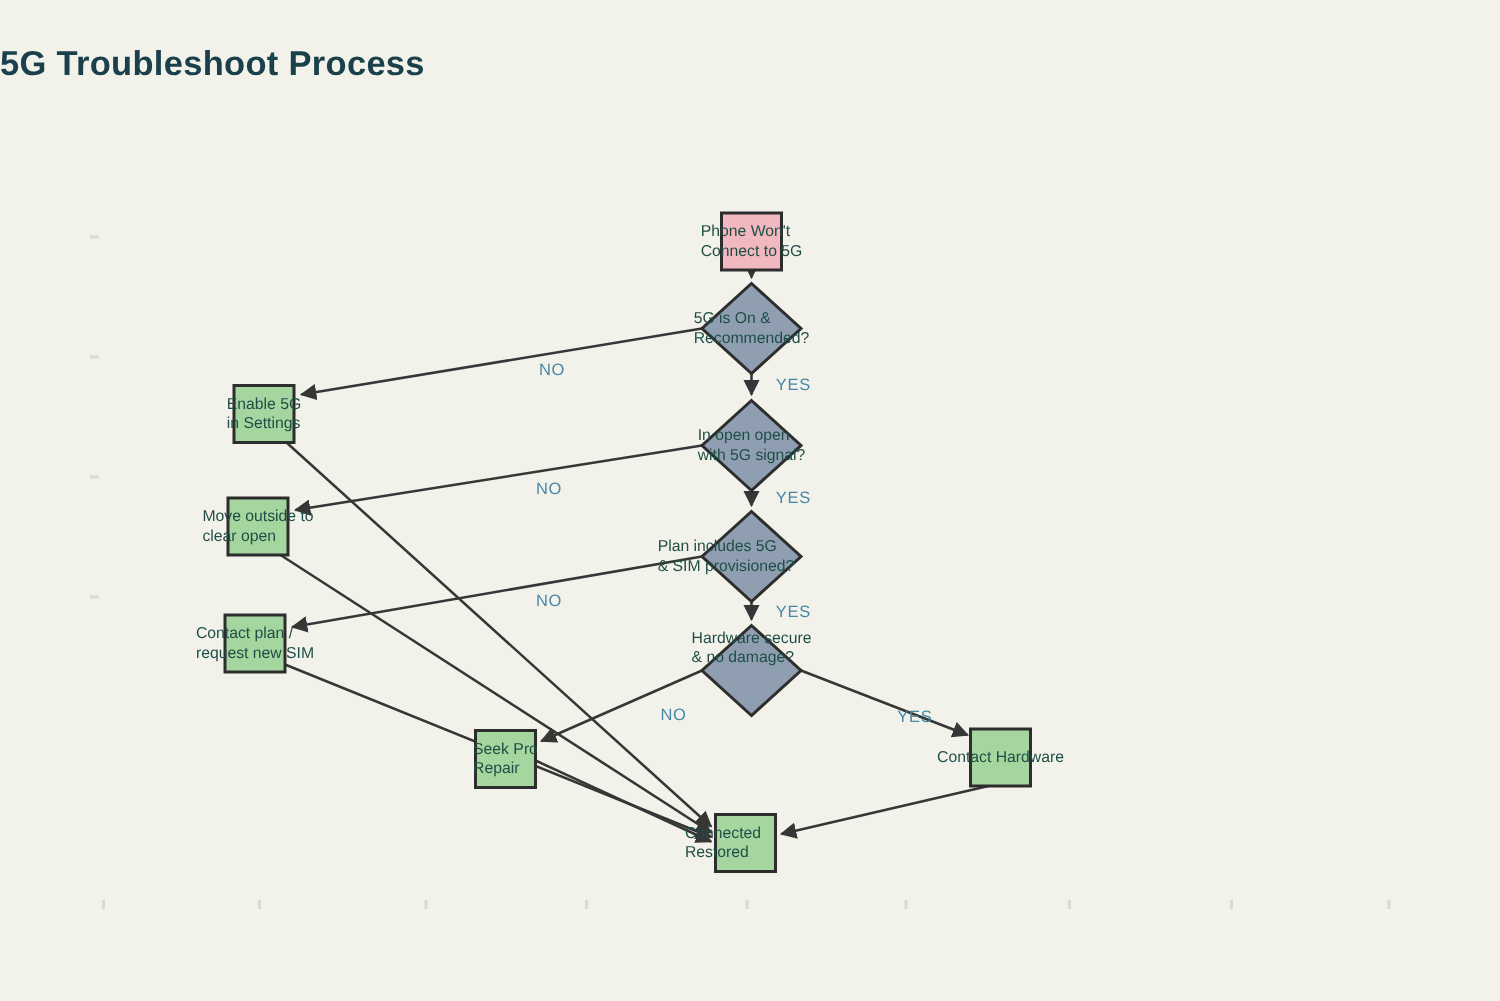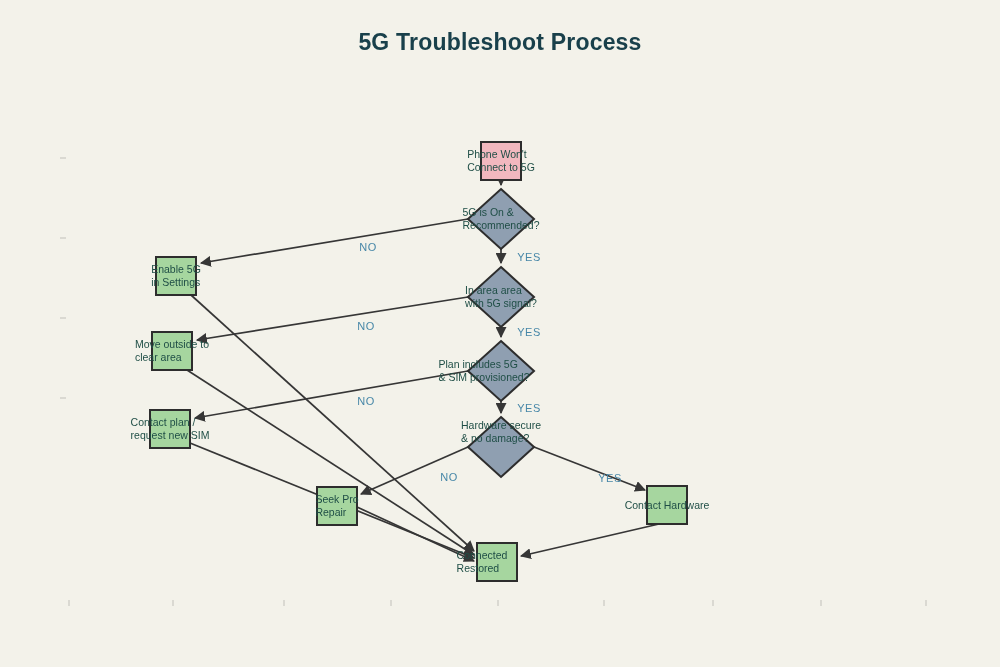--- a/index.html
+++ b/index.html
@@ -6,21 +6,21 @@
     --background:#f3f2ea; --title-text:#19404b; --node-text:#1f4e46;
     --edge:#363636; --edge-label:#4787a8; --decision-fill:#8f9fb1;
     --action-fill:#a6d69f; --start-fill:#f2b8bf; --node-border:#2d2d2d;
   }
   *{margin:0;padding:0;box-sizing:border-box;}
   html,body{width:1000px;height:667px;overflow:hidden;}
   body{background:var(--background);font-family:"Liberation Sans",sans-serif;position:relative;}
   #stage{position:absolute;left:0;top:0;width:1000px;height:667px;}
   #flow-svg{position:absolute;left:0;top:0;}
   .page-title{
-    position:absolute;left:0;top:29px;width:1000px;text-align:center;
+    position:absolute;left:0;top:29px;width:1000px;text-align:left;
     font-size:23px;font-weight:bold;color:var(--title-text);letter-spacing:.2px;
   }
   .edge{stroke:var(--edge);stroke-width:1.7;fill:none;}
   #arrow path{fill:var(--edge);}
   .shape-decision{fill:var(--decision-fill);stroke:var(--node-border);stroke-width:2;}
   .shape-action{fill:var(--action-fill);stroke:var(--node-border);stroke-width:2;}
   .shape-start{fill:var(--start-fill);stroke:var(--node-border);stroke-width:2;}
   .node-label{
     position:absolute;transform:translate(-50%,-50%);
     font-size:10.5px;line-height:1.2;color:var(--node-text);
@@ -73,30 +73,30 @@
     <rect class="shape-action" x="150" y="410" width="40" height="38"></rect>
     <rect class="shape-action" x="317" y="487" width="40" height="38"></rect>
     <rect class="shape-action" x="647" y="486" width="40" height="38"></rect>
     <rect class="shape-action" x="477" y="543" width="40" height="38"></rect>
   </svg>
 
   <div class="node-label" style="left:501px;top:161px">Phone Won't
 Connect to 5G</div>
   <div class="node-label" style="left:501px;top:219px">5G is On &amp;
 Recommended?</div>
-  <div class="node-label" style="left:501px;top:297px">In area area
+  <div class="node-label" style="left:501px;top:297px">In open open
 with 5G signal?</div>
   <div class="node-label" style="left:484px;top:371px">Plan includes 5G
 &amp; SIM provisioned?</div>
   <div class="node-label" style="left:501px;top:432px">Hardware secure
 &amp; no damage?</div>
   <div class="node-label" style="left:176px;top:276px">Enable 5G
 in Settings</div>
   <div class="node-label" style="left:172px;top:351px">Move outside to
-clear area</div>
+clear open</div>
   <div class="node-label" style="left:170px;top:429px">Contact plan /
 request new SIM</div>
   <div class="node-label" style="left:337px;top:506px">Seek Pro
 Repair</div>
   <div class="node-label" style="left:667px;top:505px">Contact Hardware</div>
   <div class="node-label" style="left:482px;top:562px">Connected
 Restored</div>
 
   <div class="edge-label" style="left:340px;top:247px">NO</div>
   <div class="edge-label" style="left:338px;top:326px">NO</div>

